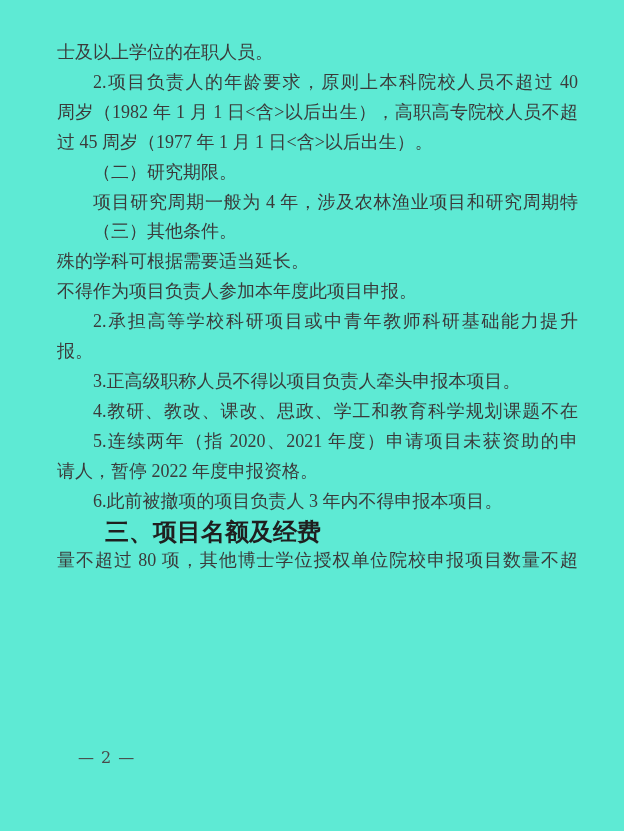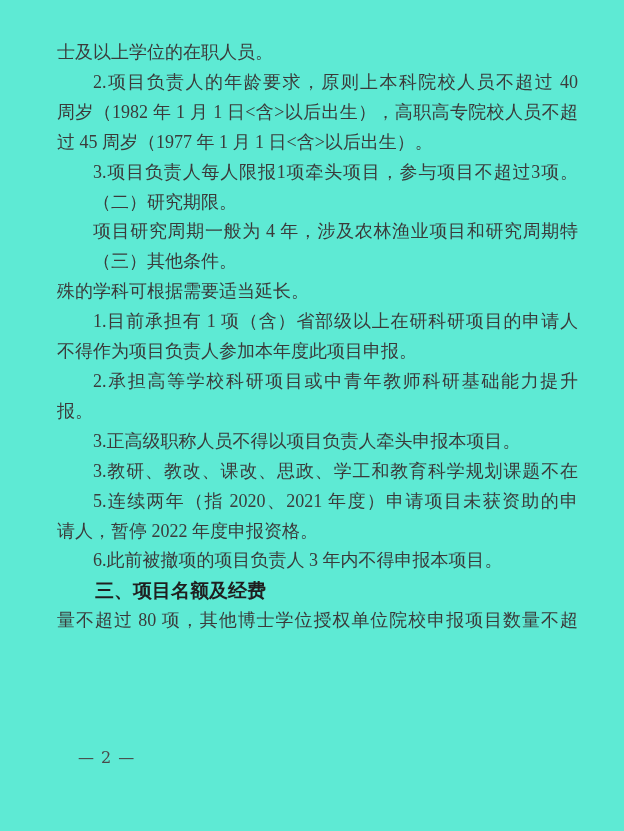--- a/index.html
+++ b/index.html
@@ -33,21 +33,21 @@
   }
   .ln.ind {
     text-indent: 2em;
   }
   .ln.just {
     text-align-last: justify;
   }
   .ln.heading {
     font-family: "Liberation Sans", "DejaVu Sans", sans-serif;
     font-weight: 700;
-    font-size: 19px;
+    font-size: 24px;
     color: #1f1f1f;
   }
   .pagenum {
     position: absolute;
     left: 78px;
     top: 748px;
     font-size: 16px;
     line-height: 19px;
     color: #4a4a4a;
     font-family: "DejaVu Serif", "Liberation Serif", serif;
@@ -56,31 +56,29 @@
 </style>
 </head>
 <body>
 
 <div class="page">
   <div class="textcol">
     <p class="ln">士及以上学位的在职人员。</p>
     <p class="ln ind just">2.项目负责人的年龄要求，原则上本科院校人员不超过 40</p>
     <p class="ln just">周岁（1982 年 1 月 1 日&lt;含&gt;以后出生），高职高专院校人员不超</p>
     <p class="ln">过 45 周岁（1977 年 1 月 1 日&lt;含&gt;以后出生）。</p>
-    <p class="ln ind just">3.项目负责人每人限报1项牵头项目，参与项目不超过3项。</p>
     <p class="ln ind">（二）研究期限。</p>
     <p class="ln ind just">项目研究周期一般为 4 年，涉及农林渔业项目和研究周期特</p>
     <p class="ln ind">（三）其他条件。</p>
     <p class="ln">殊的学科可根据需要适当延长。</p>
-    <p class="ln ind just">1.目前承担有 1 项（含）省部级以上在研科研项目的申请人</p>
     <p class="ln">不得作为项目负责人参加本年度此项目申报。</p>
     <p class="ln ind just">2.承担高等学校科研项目或中青年教师科研基础能力提升</p>
     <p class="ln">报。</p>
     <p class="ln ind">3.正高级职称人员不得以项目负责人牵头申报本项目。</p>
-    <p class="ln ind just">3.教研、教改、课改、思政、学工和教育科学规划课题不在</p>
+    <p class="ln ind just">4.教研、教改、课改、思政、学工和教育科学规划课题不在</p>
     <p class="ln ind just">5.连续两年（指 2020、2021 年度）申请项目未获资助的申</p>
     <p class="ln">请人，暂停 2022 年度申报资格。</p>
     <p class="ln ind">6.此前被撤项的项目负责人 3 年内不得申报本项目。</p>
     <p class="ln ind heading">三、项目名额及经费</p>
     <p class="ln just">量不超过 80 项，其他博士学位授权单位院校申报项目数量不超</p>
   </div>
   <div class="pagenum">— 2 —</div>
 </div>
 
 </body></html>

